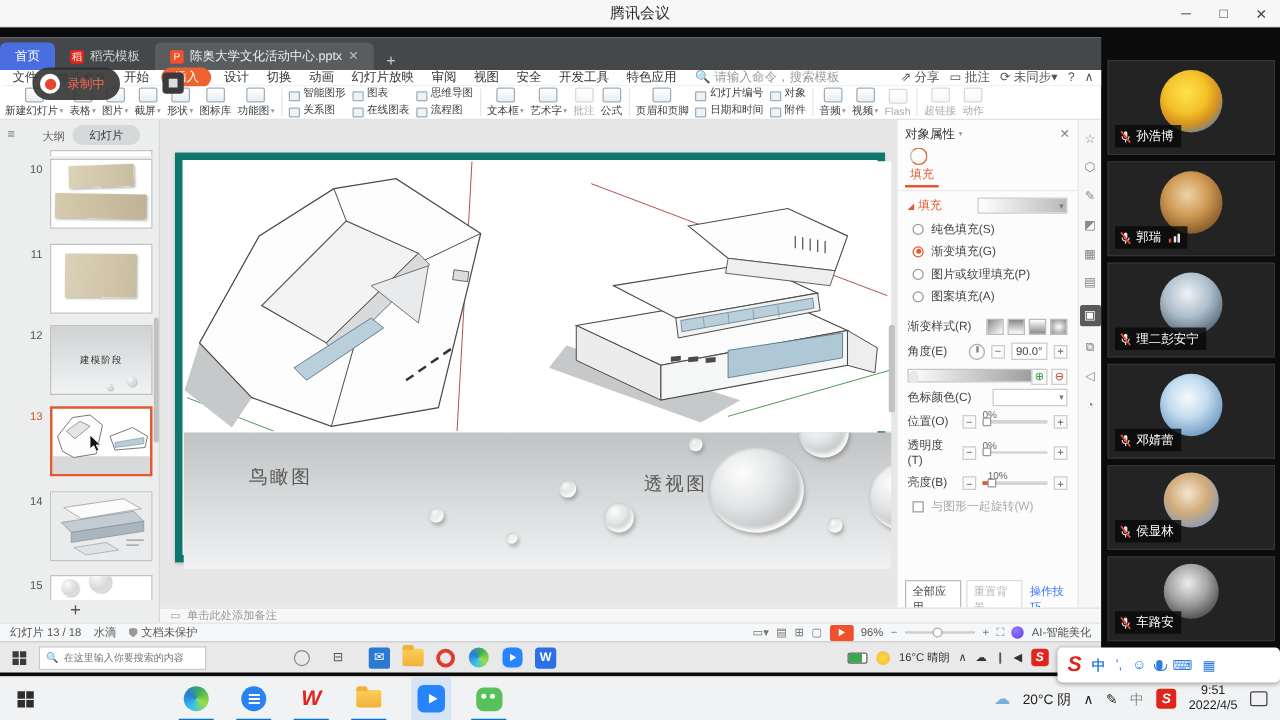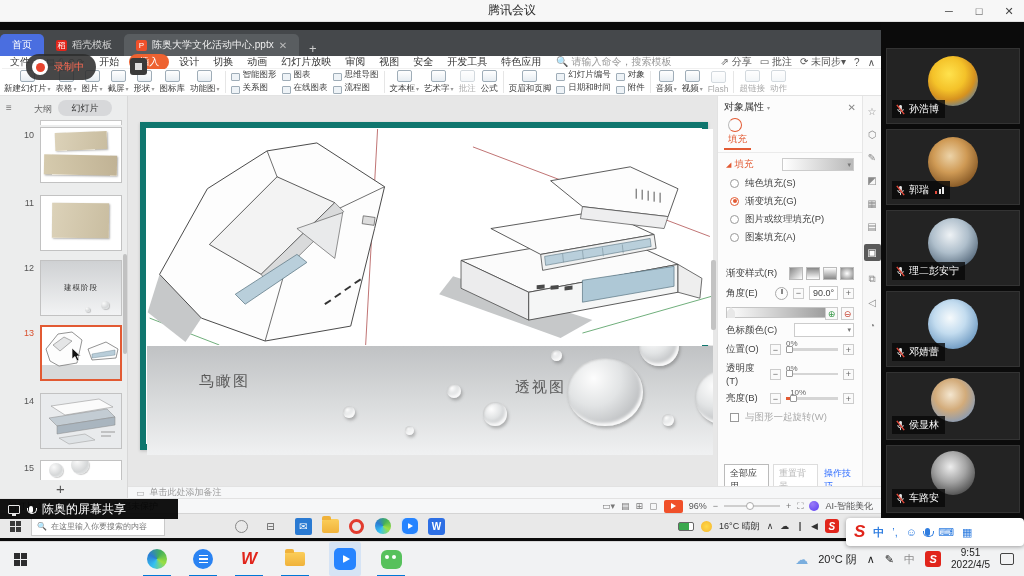--- a/index.html
+++ b/index.html
@@ -576,21 +576,21 @@
             <span>渐变填充(G)</span>
           </div>
         <div class="popt">
             <span class="radio"></span>
             <span>图片或纹理填充(P)</span>
           </div>
         <div class="popt">
             <span class="radio"></span>
             <span>图案填充(A)</span>
           </div>
-        <div class="prow" style="margin-top:18px">
+        <div class="prow" style="margin-top:6px">
           <span>渐变样式(R)</span>
           <span class="gstyles">
             <span class="gsq" style="background:linear-gradient(135deg,#888,#fff)"></span>
             <span class="gsq" style="background:linear-gradient(180deg,#888,#fff)"></span>
             <span class="gsq" style="background:linear-gradient(0deg,#888,#fff)"></span>
             <span class="gsq" style="background:radial-gradient(#fff,#888)"></span>
           </span>
         </div>
         <div class="prow">
           <span>角度(E)</span>
@@ -733,25 +733,20 @@
         <span>◀</span>
         <span class="sg">S</span>
         <span class="ttime">
             <span>9:51</span>
             <span>2022/4/5</span>
           </span>
       </span>
     </div>
   </div>
 
-  <div class="abs banner">
-    <span class="monic"></span>
-    <span class="micW"></span>
-    <span class="txt">陈奥的屏幕共享</span>
-  </div>
 
   <div class="abs mpanel">
     <div class="ptile" style="top:26px;height:76px">
       <div class="avatar" style="background:radial-gradient(circle at 42% 36%, #ffe24d 0%, #f4c229 38%, #d6921f 60%, #3f7fc4 88%, #2b5e9a 100%)"></div>
       <div class="pbadge">
           <svg width="11" height="11" viewBox="0 0 12 12">
             <rect x="4.5" y="1" width="3" height="6" rx="1.5" fill="#e6e6e6"></rect>
             <path d="M3 5.5a3 3 0 0 0 6 0" stroke="#e6e6e6" fill="none"></path>
             <line x1="6" y1="8.5" x2="6" y2="11" stroke="#e6e6e6"></line>
             <line x1="2" y1="1" x2="10" y2="11" stroke="#e2483a" stroke-width="1.6"></line>

